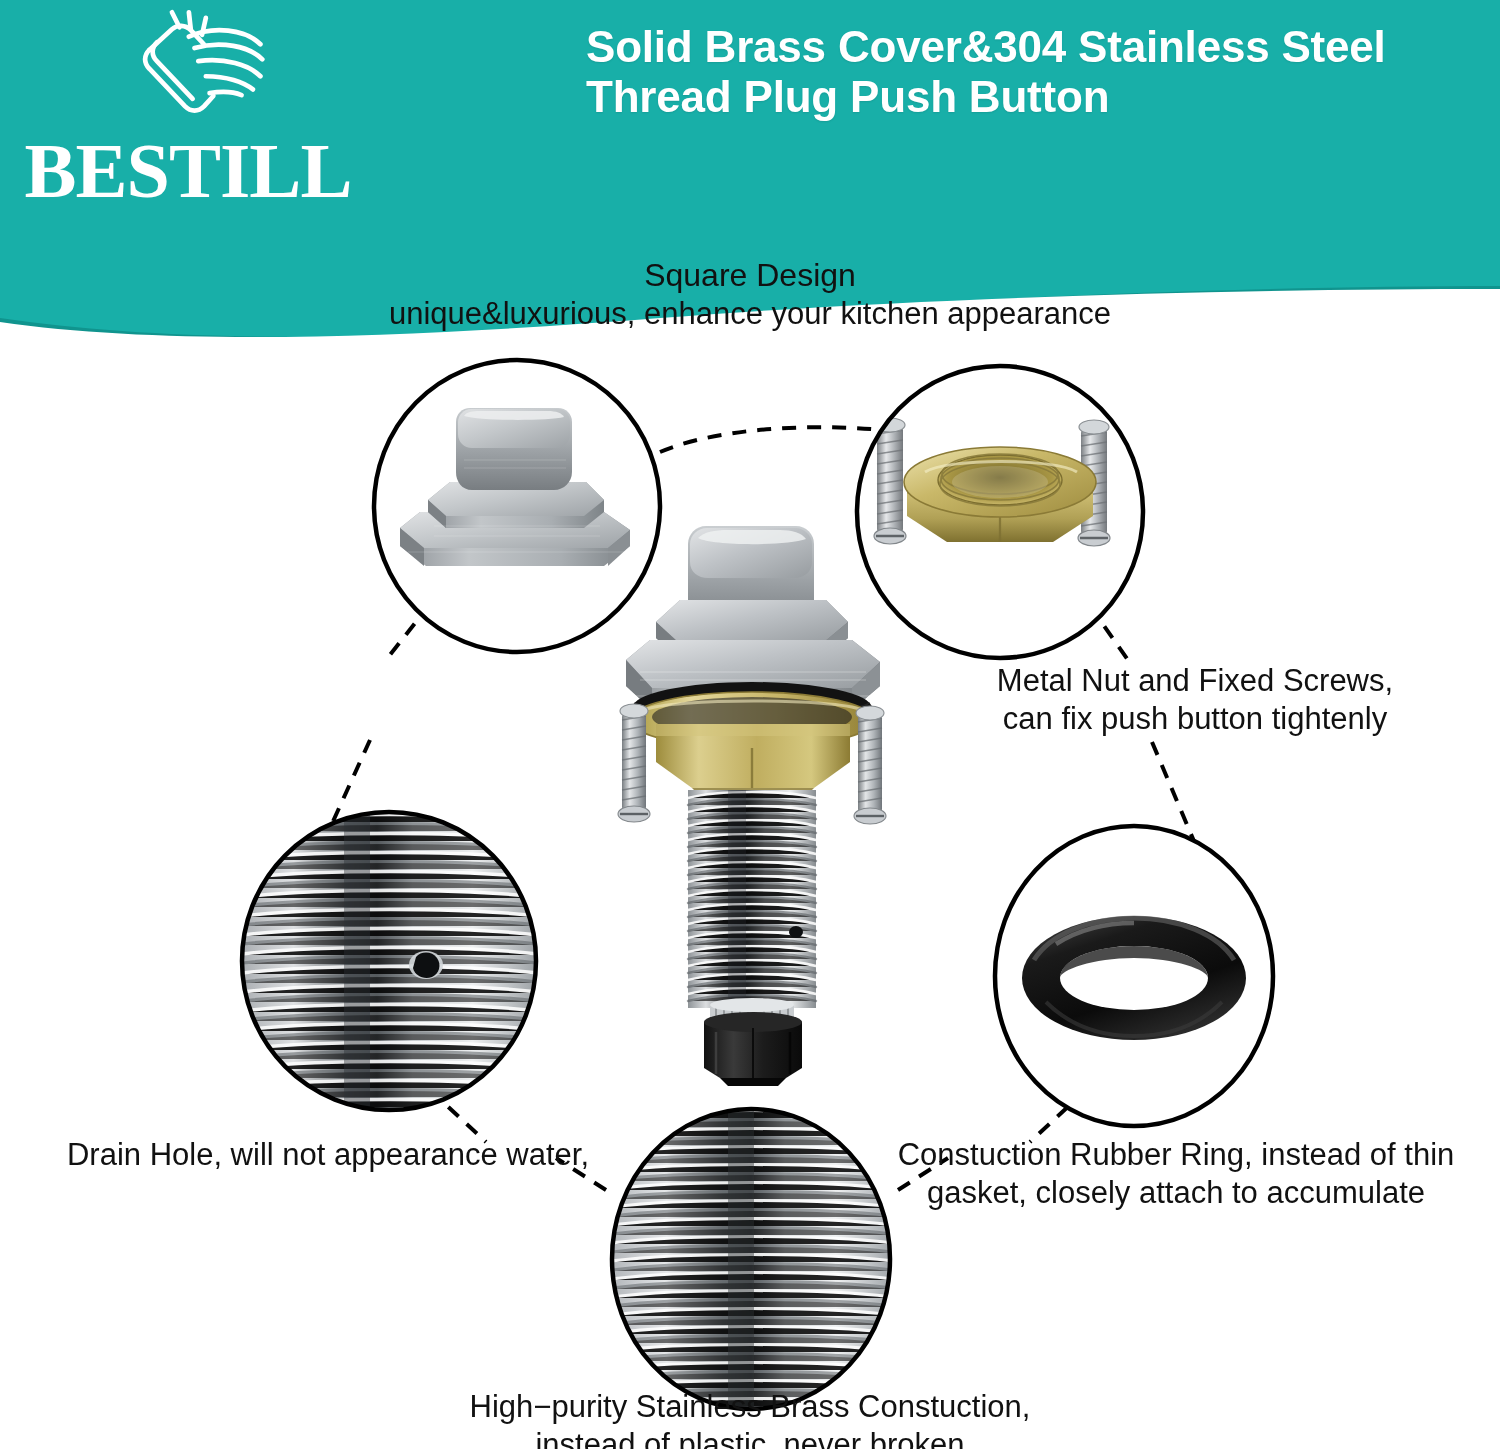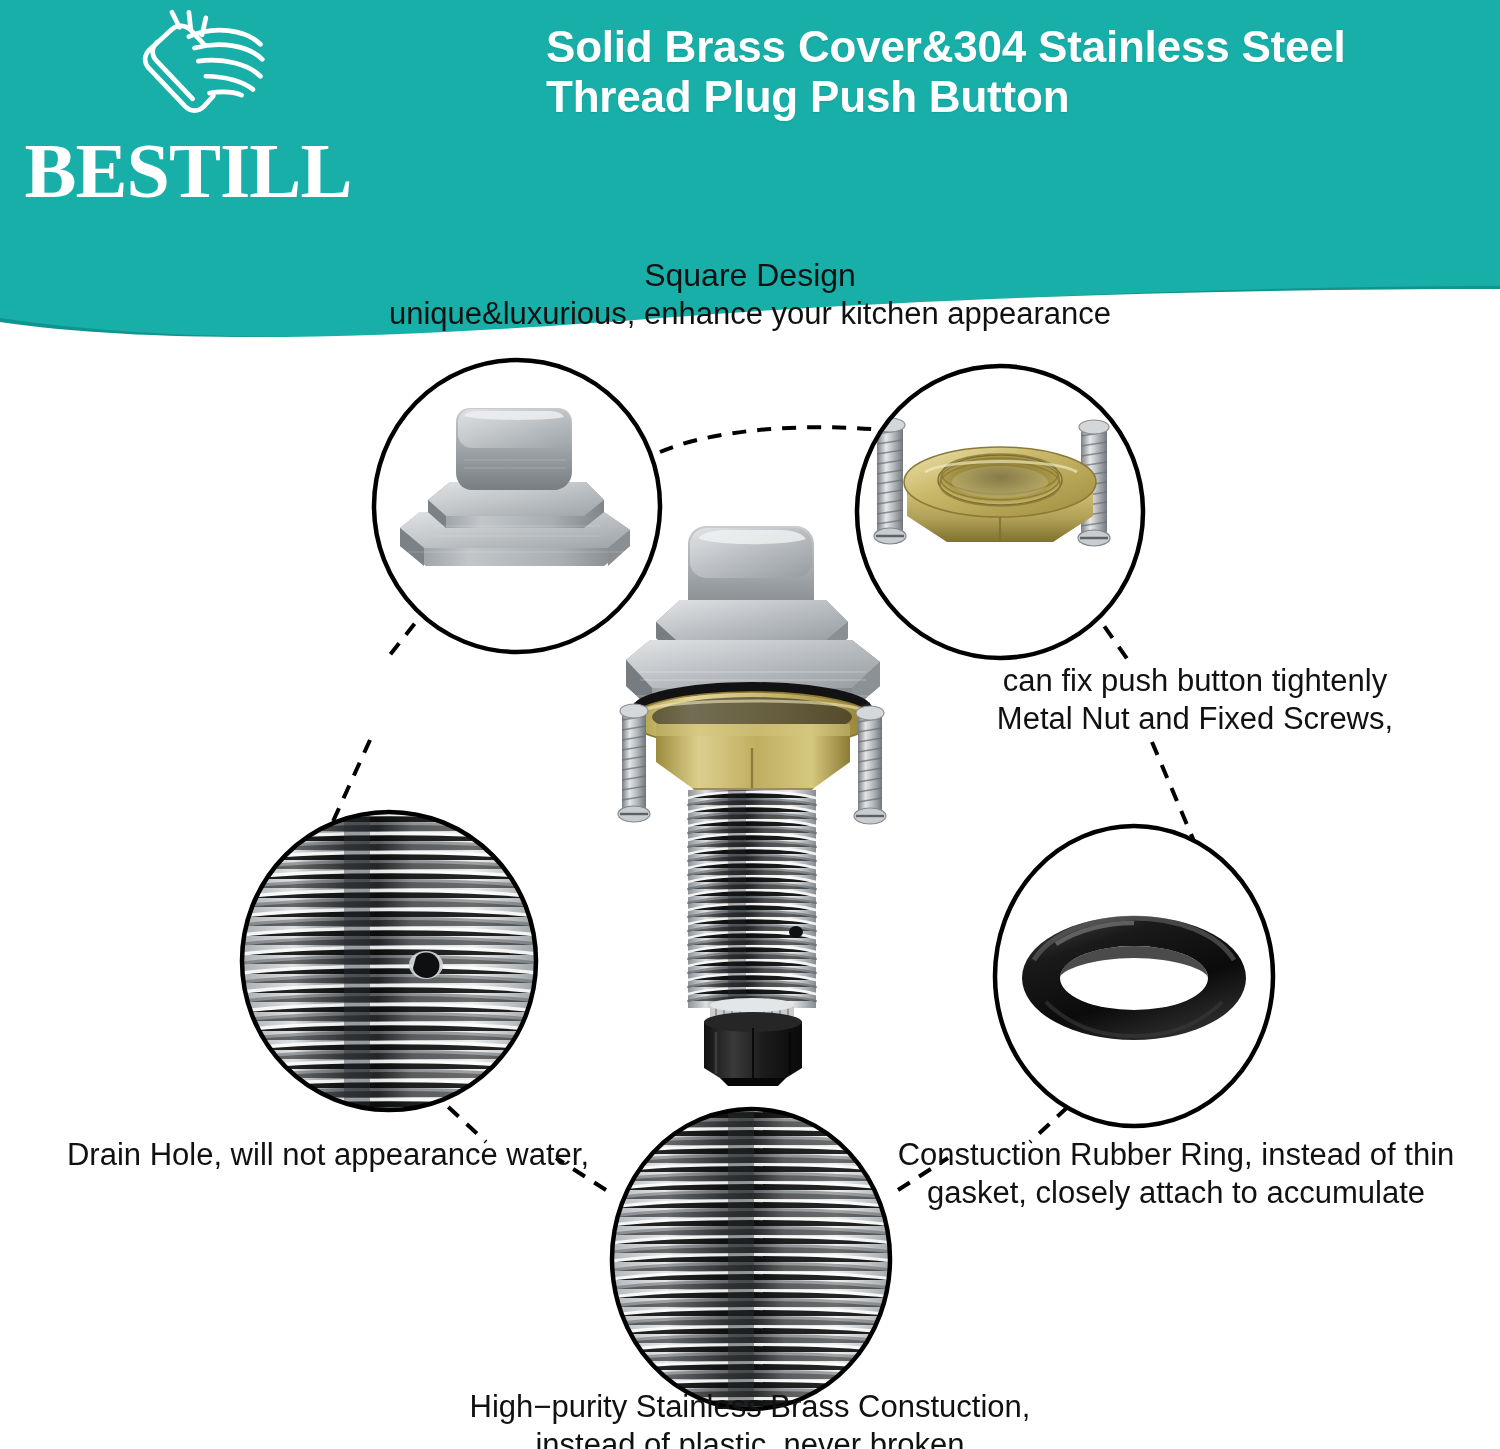--- a/index.html
+++ b/index.html
@@ -57,21 +57,21 @@
     top: 22px;
     width: 930px;
     color: #ffffff;
     font-family: "Liberation Sans", sans-serif;
     font-weight: 700;
     font-size: 44px;
     line-height: 1.14;
     letter-spacing: -0.2px;
     text-shadow: 0 1px 2px rgba(0,0,0,0.10);
   }
-  #header-title .tline { display: block; white-space: nowrap; }
+  #header-title .tline { display: block; white-space: nowrap; margin-left: 40px; }
 
   
   #infographic-body {
     position: absolute;
     left: 0; top: 0;
     width: 1500px;
     height: 1449px;
   }
   #callout-svg {
     position: absolute;
@@ -724,22 +724,22 @@
     </svg>
   </div>
 
   <div class="caption" id="caption-square-design">
     <span class="cline">Square Design</span>
     <span class="cline">unique&amp;luxurious, enhance your kitchen appearance</span>
   </div>
 
 
   <div class="caption" id="caption-metal-nut">
+    <span class="cline">Metal Nut and Fixed Screws,</span>
     <span class="cline">can fix push button tightenly</span>
-    <span class="cline">Metal Nut and Fixed Screws,</span>
   </div>
 
   <div class="caption" id="caption-drain-hole">
     <span class="cline">Drain Hole, will not appearance water,</span>
   </div>
 
   <div class="caption" id="caption-rubber-ring">
     <span class="cline">Constuction Rubber Ring, instead of thin</span>
     <span class="cline">gasket, closely attach to accumulate</span>
   </div>

